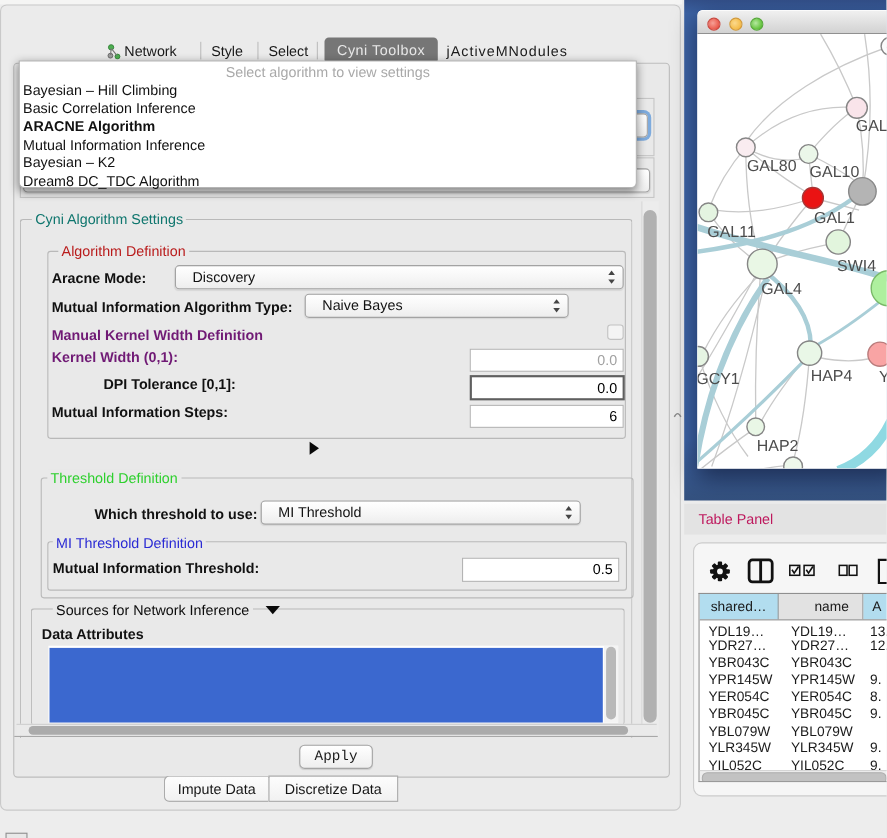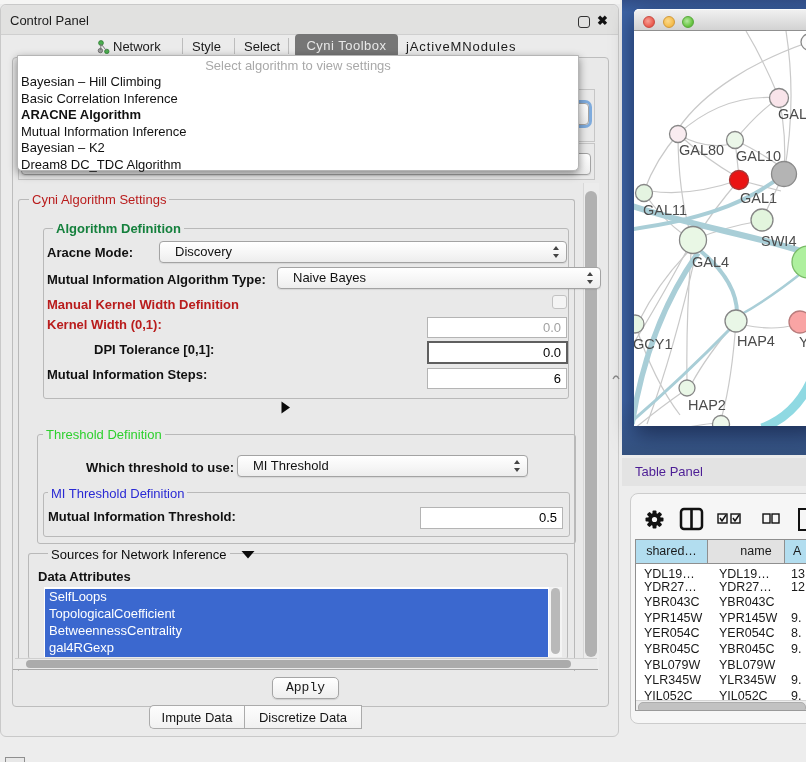--- a/index.html
+++ b/index.html
@@ -22,21 +22,21 @@
   .tabrow{position:absolute;top:29px;left:0;width:100%;height:26px;font-size:13px;color:#1a1a1a;}
   .tabsel{position:absolute;left:294px;top:0;width:103px;height:24px;background:#767676;
       border-radius:4px;color:#e8e8e8;text-align:center;line-height:24px;}
   .tdiv{position:absolute;top:4px;width:1px;height:16px;background:#bdbdbd;}
   
   #content{position:absolute;left:11px;top:52px;width:597px;height:650px;
       background:#e9e9e9;border:1px solid #bdbdbd;border-radius:4px;box-sizing:border-box;}
   .groupbox{position:absolute;border:1px solid #b9b9b9;border-radius:3px;}
   .gtitle{position:absolute;top:-8px;background:#e9e9e9;padding:0 3px;font-size:13px;line-height:15px;}
   .lbl{position:absolute;font-size:13px;font-weight:bold;color:#111;white-space:nowrap;}
-  .lblgray{color:#b91c1c;}
+  .lblgray{color:#701a75;}
   .combo{position:absolute;height:22px;border:1px solid #a3a3a3;border-radius:4px;
       background:linear-gradient(#ffffff,#f6f6f6 55%,#ededed);box-sizing:border-box;
       font-size:13px;color:#111;line-height:20px;padding-left:15px;
       box-shadow:0 1px 1px rgba(0,0,0,0.08);}
   .combo .ar{position:absolute;right:6px;top:3px;width:8px;height:14px;}
   .tfield{position:absolute;height:21px;border:1px solid #b4b4b4;background:#fff;
       box-sizing:border-box;font-size:13px;text-align:right;padding:0 5px;line-height:19px;}
   
   .vsb{position:absolute;background:#ececec;border-left:1px solid #d8d8d8;}
   .vsb .th{position:absolute;left:1px;background:#b1b1b1;border-radius:6px;}
@@ -48,34 +48,29 @@
   #bluebg{position:absolute;left:622px;top:0;width:184px;height:455px;
       background:linear-gradient(#33508a,#3c63a5 12px,#3c63a5 88%,#34517f);}
   #macwin{position:absolute;left:634px;top:9px;width:186px;height:417px;
       border-radius:5px 5px 0 0;box-shadow:0 8px 22px rgba(0,0,20,0.5);
       background:#fff;}
   #mactb{position:absolute;left:0;top:0;width:100%;height:22px;
       background:linear-gradient(#f0f0f0,#d2d2d2);border-bottom:1px solid #909090;
       border-radius:5px 5px 0 0;border-top:1px solid #fbfbfb;box-sizing:border-box;}
   .light{position:absolute;top:6px;width:12px;height:12px;border-radius:50%;box-sizing:border-box;}
   #tpbar{position:absolute;left:622px;top:458px;width:184px;height:28px;background:#e3e3e3;
-      font-size:13px;color:#4c1d95;line-height:28px;}
+      font-size:13px;color:#be185d;line-height:28px;}
   #tpanel{position:absolute;left:630px;top:493px;width:186px;height:231px;
       background:#f6f6f6;border:1px solid #cccccc;border-radius:8px;box-sizing:border-box;}
 </style>
 </head>
 <body>
 <div class="abs" style="left:0;top:0;width:620px;height:4px;background:#f5f5f4;"></div>
 
 <div id="cp">
-  <div id="cptitle">
-      <span class="t">Control Panel</span>
-    <span class="winbtn-sq"></span>
-      <span class="winbtn-x">✖</span>
-  </div>
 
   <div class="tabrow">
     <svg class="abs" style="left:96px;top:6px" width="13" height="14" viewBox="0 0 13 14">
       <circle cx="4" cy="3" r="2.4" fill="#4caf50" stroke="#2e7d32" stroke-width="0.8"></circle>
       <circle cx="3.4" cy="10.6" r="2.2" fill="#9e9e9e" stroke="#616161" stroke-width="0.8"></circle>
       <circle cx="9.8" cy="11.4" r="2.2" fill="#4caf50" stroke="#2e7d32" stroke-width="0.8"></circle>
       <path d="M4 4 L3.6 10 M4.5 4.5 L9.4 10.6" stroke="#777" stroke-width="1"></path>
     </svg>
     <span class="abs" style="left:112px;top:5px;">Network</span>
     <span class="tdiv" style="left:181px"></span>
@@ -92,33 +87,33 @@
     <div class="abs" style="left:5px;top:31px;width:575px;height:51px;border:1px solid #c6c6c6;"></div>
     <div class="abs" style="left:5px;top:85px;width:575px;height:35px;border:1px solid #c6c6c6;"></div>
     <div class="combo" style="left:300px;top:45px;width:276px;box-shadow:0 0 0 3px rgba(90,150,216,0.75);"></div>
     <div class="combo" style="left:8px;top:95px;width:570px;"></div>
 
     <div class="vsb" style="left:570px;top:125px;width:15px;height:487px;">
       <div class="th" style="top:8px;width:12px;height:466px;"></div>
     </div>
 
     <div class="groupbox" style="left:5px;top:141px;width:555px;height:471px;border-bottom:none;border-radius:3px 3px 0 0;"></div>
-    <span class="gtitle" style="left:16px;top:134px;color:#b91c1c;">Cyni Algorithm Settings</span>
+    <span class="gtitle" style="left:16px;top:134px;color:#0f766e;">Cyni Algorithm Settings</span>
 
     <div class="groupbox" style="left:30px;top:170px;width:524px;height:169px;"></div>
-    <span class="gtitle" style="left:40px;top:163px;color:#15803d;font-weight:bold;">Algorithm Definition</span>
+    <span class="gtitle" style="left:40px;top:163px;color:#b91c1c;">Algorithm Definition</span>
 
     <span class="lbl" style="left:34px;top:187px;">Aracne Mode:</span>
     <div class="combo" style="left:146px;top:183px;width:408px;">Discovery<svg class="ar" viewBox="0 0 8 14">
           <path d="M1 5 L4 1 L7 5 Z" fill="#444"></path>
           <path d="M1 9 L4 13 L7 9 Z" fill="#444"></path>
         </svg></div>
 
     <span class="lbl" style="left:34px;top:214px;">Mutual Information Algorithm Type:</span>
-    <div class="combo" style="left:264px;top:209px;width:324px;">Naive Bayes<svg class="ar" viewBox="0 0 8 14">
+    <div class="combo" style="left:264px;top:209px;width:240px;">Naive Bayes<svg class="ar" viewBox="0 0 8 14">
           <path d="M1 5 L4 1 L7 5 Z" fill="#444"></path>
           <path d="M1 9 L4 13 L7 9 Z" fill="#444"></path>
         </svg></div>
 
     <span class="lbl lblgray" style="left:34px;top:239px;">Manual Kernel Width Definition</span>
     <div class="abs" style="left:539px;top:237px;width:13px;height:12px;background:#f4f4f4;border:1px solid #c2c2c2;border-radius:3px;"></div>
 
     <span class="lbl lblgray" style="left:34px;top:259px;">Kernel Width (0,1):</span>
     <div class="tfield" style="left:414px;top:259px;width:140px;color:#a2a2a2;">0.0</div>
 
@@ -150,23 +145,20 @@
     <div class="groupbox" style="left:15px;top:495px;width:538px;height:105px;border-bottom:none;"></div>
     <span class="gtitle" style="left:35px;top:489px;font-weight:normal;color:#0c0c0c;">Sources for Network Inference</span>
     <svg class="abs" style="left:228px;top:492px;" width="14" height="9" viewBox="0 0 14 9">
         <path d="M0.5 1 L13.5 1 L7 8.5 Z" fill="#0a0a0a"></path>
       </svg>
 
     <span class="lbl" style="left:25px;top:511px;">Data Attributes</span>
 
     <div class="abs" style="left:31px;top:529px;width:518px;height:70px;background:#fff;overflow:hidden;">
       <div class="abs" style="left:1px;top:1.5px;width:503px;height:68.5px;background:#3b68cf;"></div>
-      <div class="abs" style="left:5px;top:1px;color:#fff;font-size:13px;line-height:17px;">
-        SelfLoops<br>TopologicalCoefficient<br>BetweennessCentrality<br>gal4RGexp
-      </div>
       <div class="abs" style="left:505px;top:0;width:13px;height:70px;background:#f4f4f4;">
         <div class="abs" style="left:2px;top:1px;width:9px;height:66px;background:#b9b9b9;border-radius:5px;"></div>
       </div>
     </div>
 
     <div class="abs" style="left:2px;top:600px;width:582px;height:11px;background:#eaeaea;border-top:1px solid #cfcfcf;box-sizing:border-box;">
       <div class="abs" style="left:11px;top:1px;width:545px;height:8px;background:#ababab;border-radius:4px;"></div>
     </div>
     <div class="abs" style="left:0px;top:611px;width:585px;height:1px;background:#a8a8a8;"></div>
 

